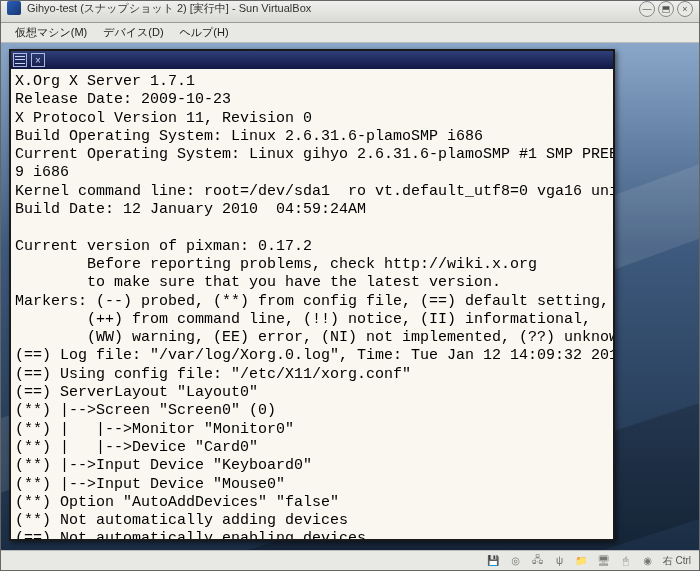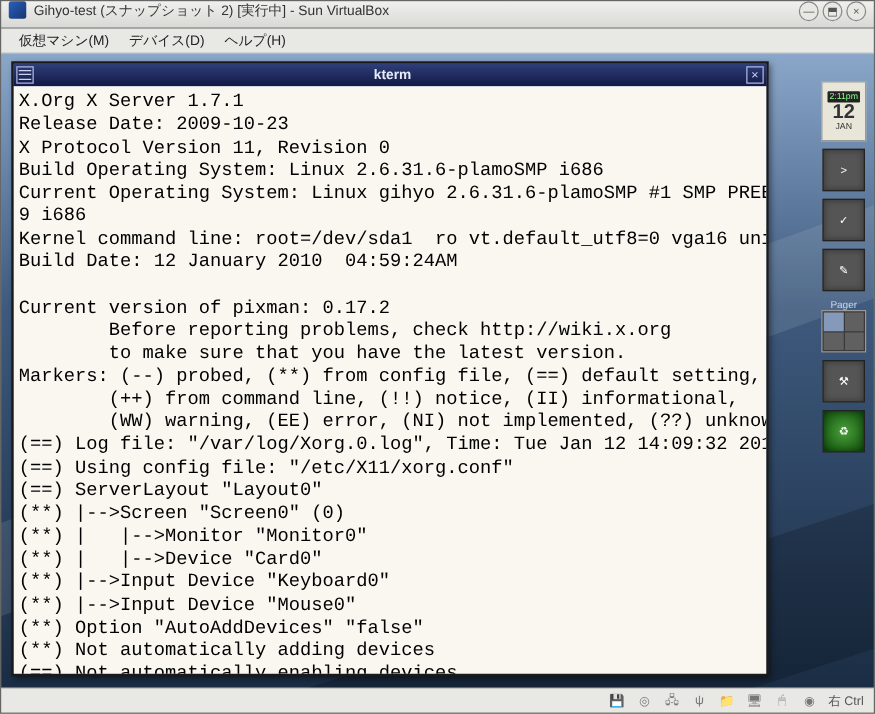--- a/index.html
+++ b/index.html
@@ -207,50 +207,28 @@
   <div class="outer-menubar">
     <div class="menu-item">仮想マシン(M)</div>
     <div class="menu-item">デバイス(D)</div>
     <div class="menu-item">ヘルプ(H)</div>
   </div>
 
   <div class="guest-area">
     <div class="wallpaper-slash1"></div>
     <div class="wallpaper-slash2"></div>
 
-    <div class="right-dock">
-      <div class="dock-clock">
-        <div class="time">2:11pm</div>
-        <div class="day">12</div>
-        <div class="mon">JAN</div>
-      </div>
-      <div class="dock-tile">&gt;</div>
-      <div class="dock-tile">✓</div>
-      <div class="dock-tile">✎</div>
-      <div>
-        <div class="dock-label">Pager</div>
-        <div class="dock-pager">
-          <div class="active"></div>
-            <div></div>
-            <div></div>
-            <div></div>
-        </div>
-      </div>
-      <div class="dock-tile">⚒</div>
-      <div class="dock-tile recycle">♻</div>
-    </div>
 
     <div class="kterm-window">
       <div class="kterm-title">
         <div class="kterm-menuicon">
           <span></span>
             <span></span>
             <span></span>
         </div>
-        <div class="kterm-title-text">kterm</div>
         <div class="kterm-closeicon">×</div>
       </div>
       <div class="kterm-body" id="kterm-body">X.Org X Server 1.7.1
 Release Date: 2009-10-23
 X Protocol Version 11, Revision 0
 Build Operating System: Linux 2.6.31.6-plamoSMP i686
 Current Operating System: Linux gihyo 2.6.31.6-plamoSMP #1 SMP PREEMPT Wed Nov 11 15:28:01 JST 200
 9 i686
 Kernel command line: root=/dev/sda1  ro vt.default_utf8=0 vga16 unicon=eucjp resume=/dev/sda2
 Build Date: 12 January 2010  04:59:24AM

